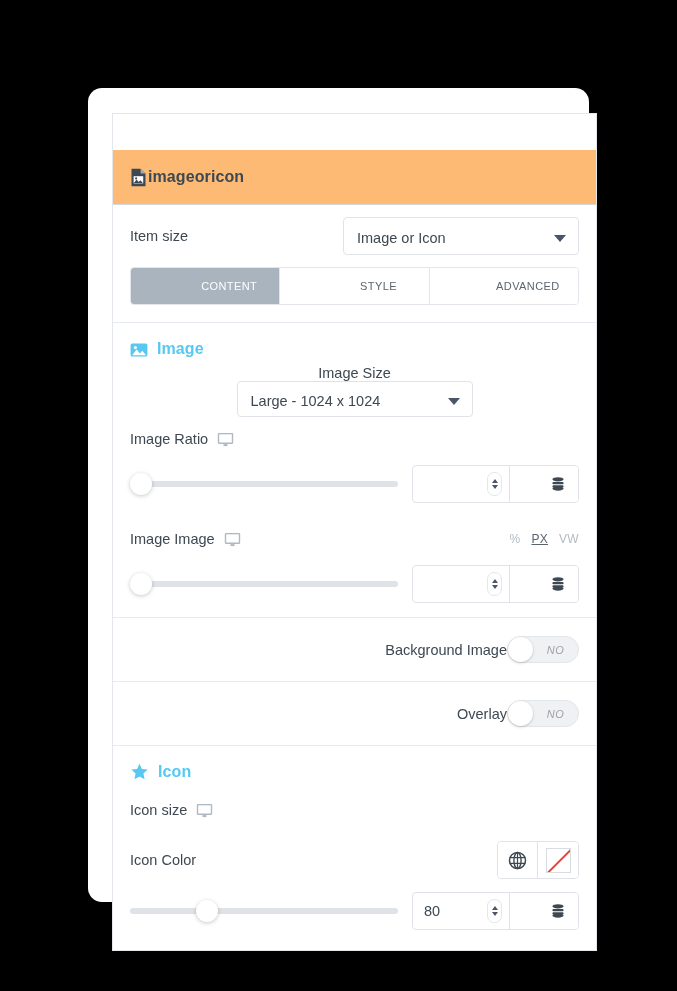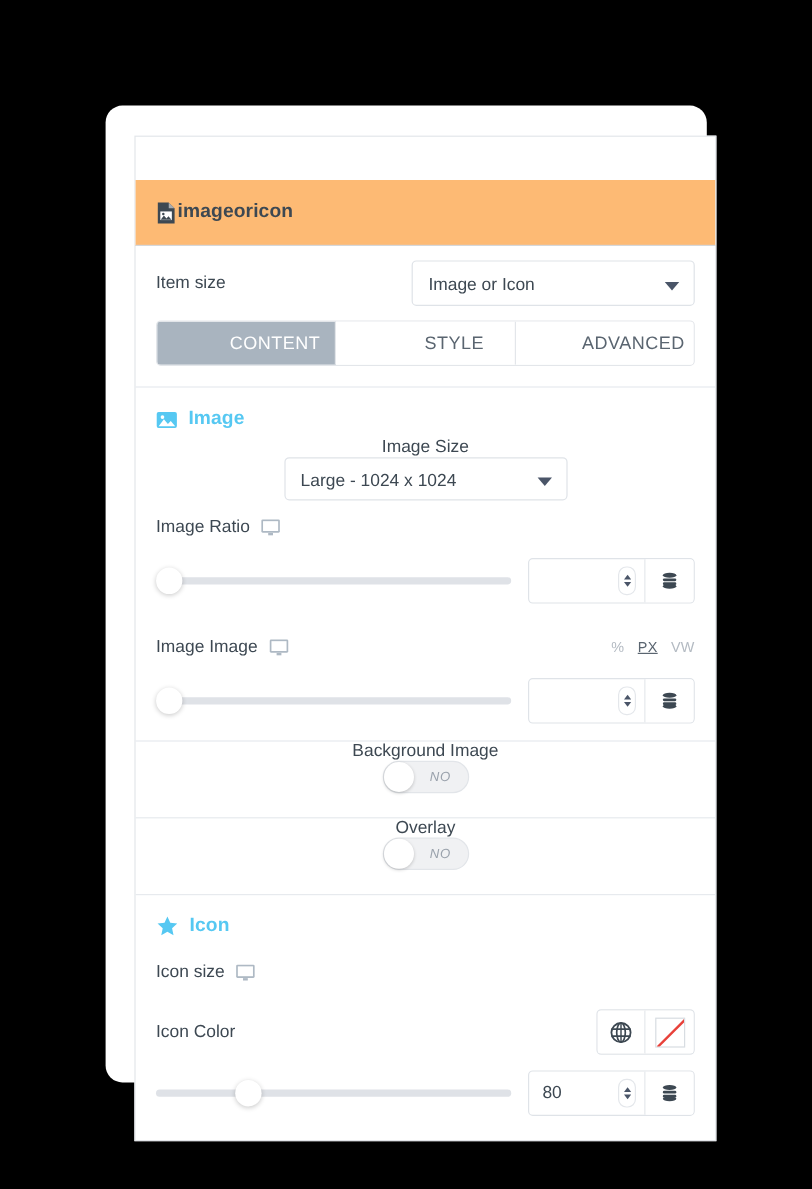--- a/index.html
+++ b/index.html
@@ -99,21 +99,21 @@
     border: 1px solid #e3e6ea;
     border-radius: 4px;
     overflow: hidden;
     height: 38px;
   }
   .tab {
     flex: 1;
     display: flex;
     align-items: center;
     justify-content: center;
-    font-size: 15px;
+    font-size: 11px;
     color: #5a6570;
     background: #ffffff;
     border-right: 1px solid #e3e6ea;
     cursor: pointer;
     letter-spacing: .4px;
     padding-left: 48px;
   }
   .tab:last-child { border-right: none; }
   .tab.active {
     background: #a9b4bf;
@@ -172,20 +172,21 @@
   }
 
   
   .num-group {
     display: flex;
     height: 38px;
     border: 1px solid #dfe3e8;
     border-radius: 4px;
     overflow: hidden;
     background: #ffffff;
+    gap: 28px;
   }
   .num-field {
     width: 97px;
     display: flex;
     align-items: center;
     justify-content: space-between;
     padding: 0 7px 0 11px;
     font-size: 14.5px;
     color: #3d4852;
     border-right: 1px solid #dfe3e8;
@@ -225,21 +226,21 @@
     gap: 11px;
     font-size: 12px;
   }
   .unit { color: #b3bac2; cursor: pointer; letter-spacing: .3px; }
   .unit.active {
     color: #5a6570;
     text-decoration: underline;
   }
 
   
-  .toggle-row { height: 63px; justify-content: flex-start; flex-direction: column; }
+  .toggle-row { height: 63px; justify-content: flex-end; }
   .toggle {
     width: 72px; height: 27px;
     background: #f0f1f3;
     border: 1px solid #e2e5e9;
     border-radius: 14px;
     display: flex;
     align-items: center;
     cursor: pointer;
     position: relative;
     font-style: italic;

